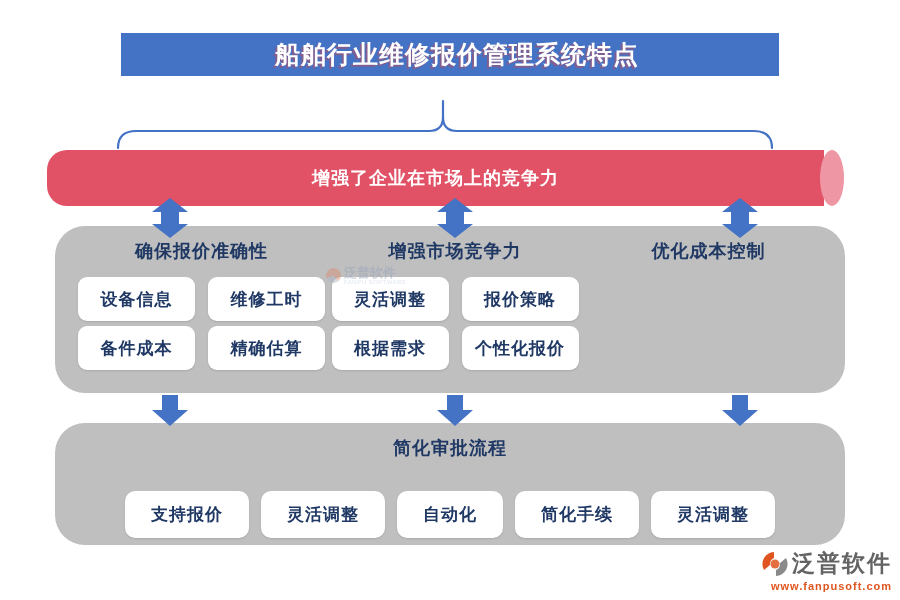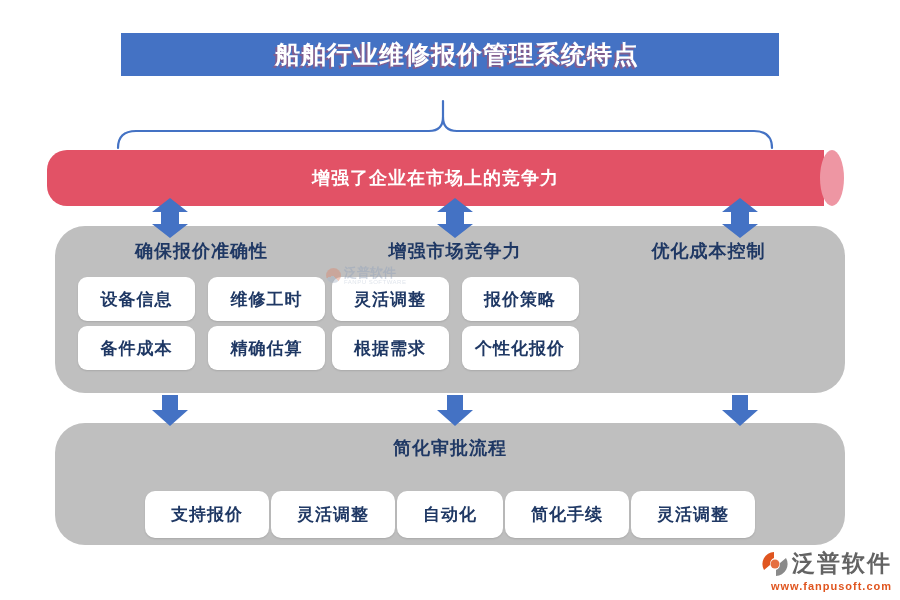--- a/index.html
+++ b/index.html
@@ -58,21 +58,21 @@
     background:#fff;border-radius:9px;height:44px;
     display:flex;align-items:center;justify-content:center;
     color:var(--text_navy);font-size:17px;font-weight:bold;letter-spacing:1px;
     box-shadow:0 1px 2px rgba(0,0,0,.12);
   }
 
   .bottom-header{
     color:var(--text_navy);font-size:18px;font-weight:bold;text-align:center;
     height:24px;line-height:24px;margin-bottom:24px;letter-spacing:1px;
   }
-  .bottom-row{display:flex;justify-content:center;gap:2px;margin-top:31px;}
+  .bottom-row{display:flex;justify-content:center;gap:12px;margin-top:31px;}
   .bottom-row .chip{height:47px;padding:0 26px;border-radius:10px;}
 
   .watermark{
     position:absolute;left:326px;top:266px;opacity:.45;z-index:3;
     display:flex;align-items:center;gap:3px;pointer-events:none;
   }
   .watermark .wm-circle{width:15px;height:15px;border-radius:50%;
     background:conic-gradient(#d98a70 0 140deg,#aab4c4 140deg 250deg,#d98a70 250deg 360deg);}
   .watermark .wm-texts{display:flex;flex-direction:column;line-height:1;}
   .watermark .wm-name{font-size:13px;font-weight:bold;color:#93a3bb;}

